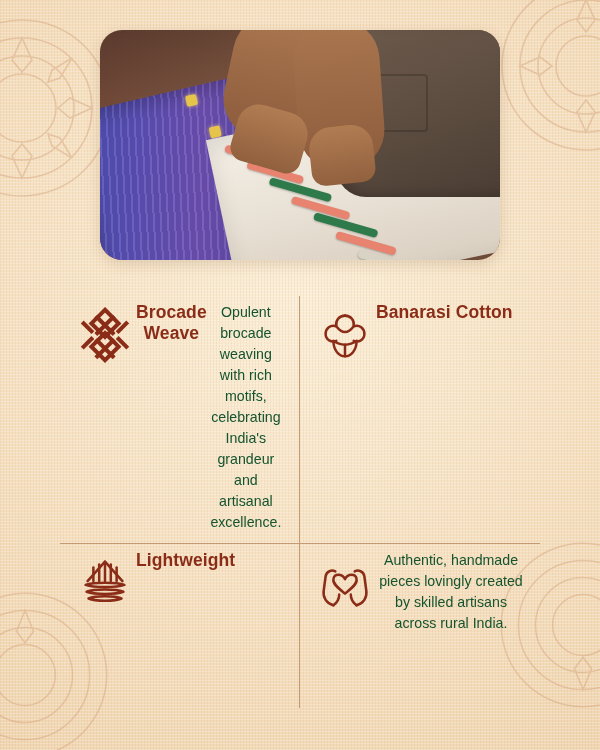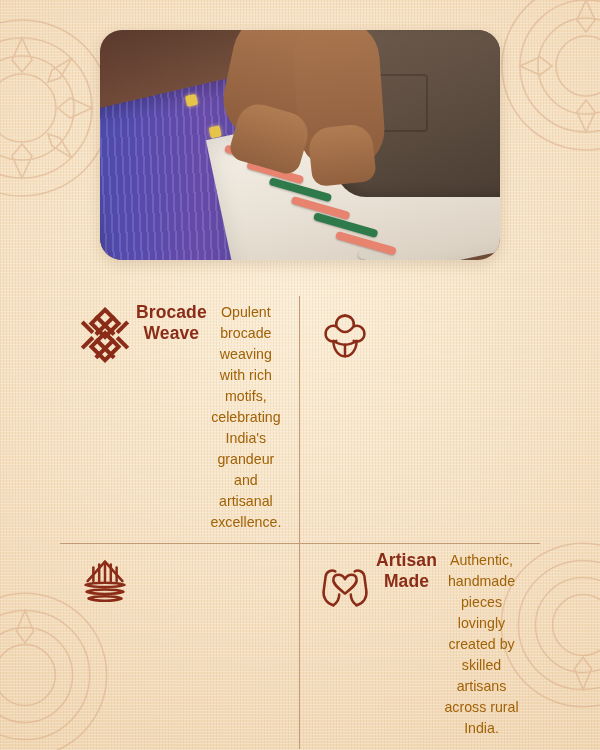--- a/index.html
+++ b/index.html
@@ -172,21 +172,21 @@
     margin-bottom: 6px;
   }
   .title {
     color: #8a2c17;
     font-size: 17.5px;
     font-weight: bold;
     letter-spacing: .1px;
     margin-bottom: 10px;
   }
   .desc {
-    color: #a16207;
+    color: #14532d;
     font-size: 14.2px;
     line-height: 1.48;
     max-width: 218px;
   }
 </style>
 </head>
 <body>
 
 <div class="texture"></div>
 
@@ -304,50 +304,51 @@
         <svg width="62" height="62" viewBox="0 0 64 64">
           <g fill="none" stroke="#8a2c17" stroke-width="2.6" stroke-linejoin="round" stroke-linecap="round">
             <path d="M32 12 C26 12 22 17 23 23 C17 21 12 25 12 31 C12 37 18 40 23 38"></path>
             <path d="M32 12 C38 12 42 17 41 23 C47 21 52 25 52 31 C52 37 46 40 41 38"></path>
             <path d="M23 23 C26 27 29 29 32 29 C35 29 38 27 41 23"></path>
             <path d="M20 38 C20 48 26 54 32 54 C38 54 44 48 44 38 C40 41 36 42 32 42 C28 42 24 41 20 38 Z"></path>
             <path d="M32 42 L32 54"></path>
           </g>
         </svg>
       </div>
+      <div class="title">Banarasi Cotton</div>
     </div>
 
     <div class="cell c2">
       <div class="icon">
         <svg width="62" height="62" viewBox="0 0 64 64">
           <g fill="none" stroke="#8a2c17" stroke-width="2.6" stroke-linejoin="round" stroke-linecap="round">
             <path d="M14 30 L32 10 L50 30"></path>
             <path d="M20 30 L20 16"></path>
               <path d="M26 30 L26 13"></path>
               <path d="M32 30 L32 10"></path>
             <path d="M38 30 L38 13"></path>
               <path d="M44 30 L44 16"></path>
             <path d="M12 34 C20 31 44 31 52 34 C44 37 20 37 12 34 Z"></path>
             <path d="M13 41 C21 38 43 38 51 41 C43 44 21 44 13 41 Z"></path>
             <path d="M15 48 C22 45 42 45 49 48 C42 51 22 51 15 48 Z"></path>
           </g>
         </svg>
       </div>
+      <div class="title">Lightweight</div>
     </div>
 
     <div class="cell c3">
       <div class="icon">
         <svg width="62" height="62" viewBox="0 0 64 64">
           <g fill="none" stroke="#8a2c17" stroke-width="2.6" stroke-linejoin="round" stroke-linecap="round">
             <path d="M32 28 C29 22 21 22 20 28 C19 33 26 38 32 43 C38 38 45 33 44 28 C43 22 35 22 32 28 Z"></path>
             <path d="M22 20 C18 18 13 20 12 25 L10 40 C9 47 13 53 20 55"></path>
             <path d="M42 20 C46 18 51 20 52 25 L54 40 C55 47 51 53 44 55"></path>
             <path d="M20 55 C24 52 26 48 26 44"></path>
             <path d="M44 55 C40 52 38 48 38 44"></path>
           </g>
         </svg>
       </div>
-      <div class="title">Artisan Made</div>
       <div class="desc">Authentic, handmade pieces lovingly created by skilled artisans across rural India.</div>
     </div>
 
   </div>
 </div>
 
 </body></html>

